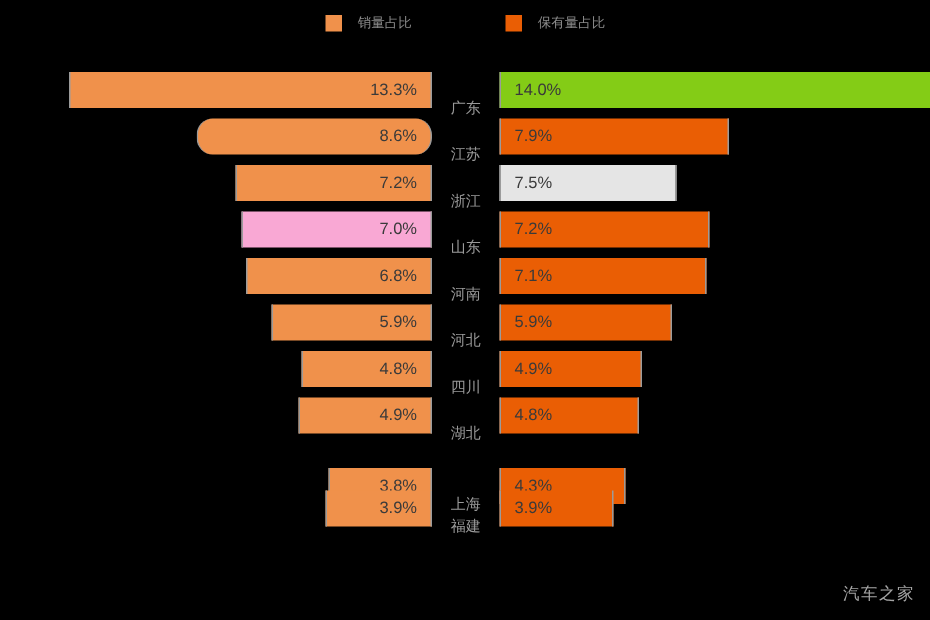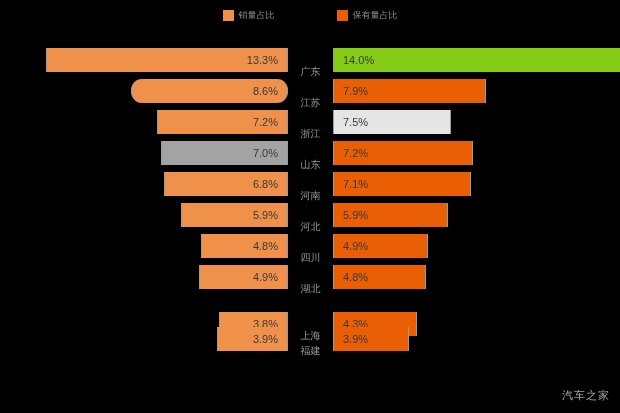--- a/index.html
+++ b/index.html
@@ -24,21 +24,21 @@
     width: 620px;
     height: 18px;
     display: flex;
     justify-content: center;
     align-items: center;
     gap: 62px;
   }
   .legend-item {
     display: flex;
     align-items: flex-start;
-    gap: 5px;
+    gap: 11px;
   }
   .legend-swatch {
     width: 11px;
     height: 11px;
     display: block;
   }
   .legend-label {
     font-size: 9px;
     color: #8c8c8c;
     line-height: 11px;
@@ -188,21 +188,21 @@
         </div>
         <div class="center-label">浙江</div>
         <div class="bar-right-track">
           <div class="bar-right" style="width: 118px; background: #e5e5e5;">
             <span class="val">7.5%</span>
           </div>
         </div>
       </div>
       <div class="row" style="top: 93px;">
         <div class="bar-left-track">
-          <div class="bar-left" style="width: 127.5px; background: #a3a3a3;">
+          <div class="bar-left" style="width: 127.5px; background: #f9a8d4;">
             <span class="val">7.0%</span>
           </div>
         </div>
         <div class="center-label">山东</div>
         <div class="bar-right-track">
           <div class="bar-right" style="width: 139.886px; background: rgb(234, 94, 4);">
             <span class="val">7.2%</span>
           </div>
         </div>
       </div>

